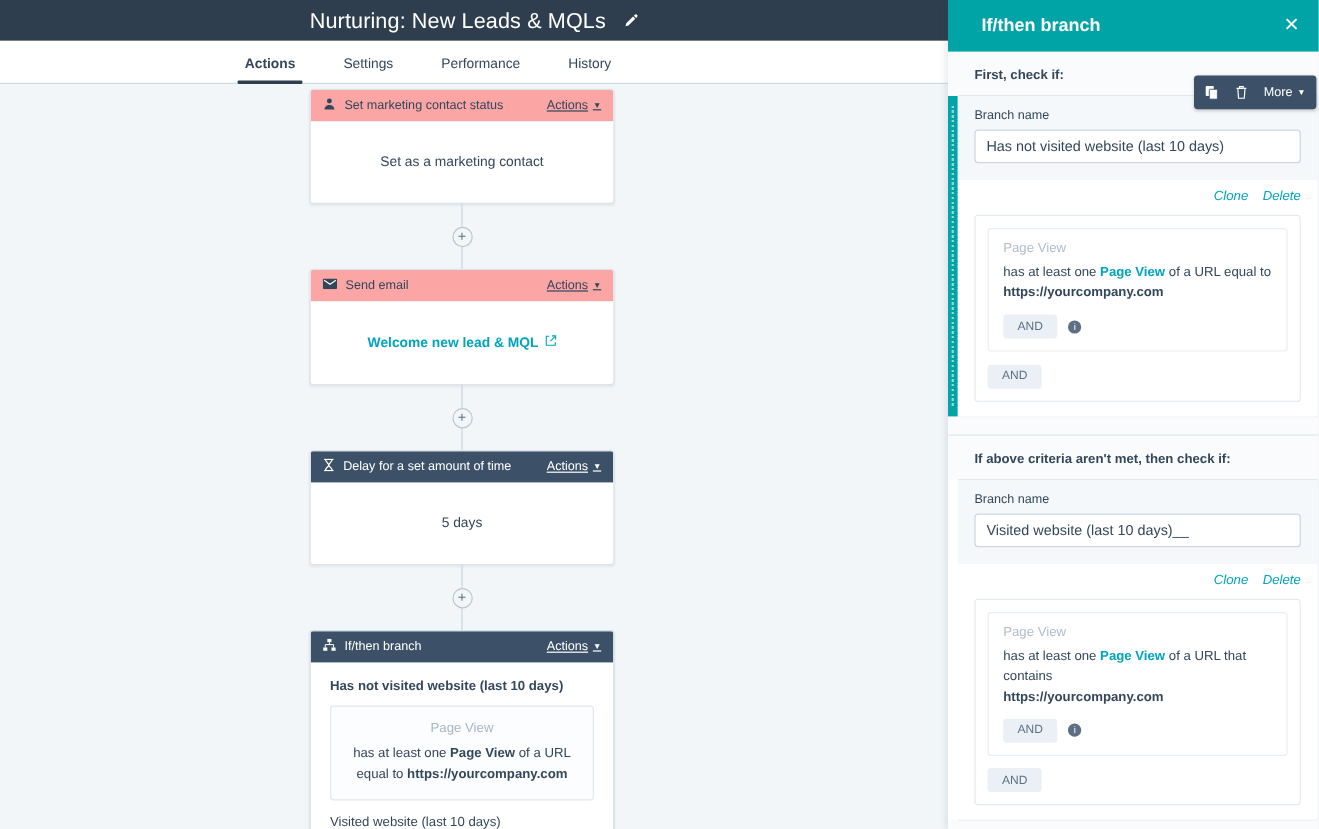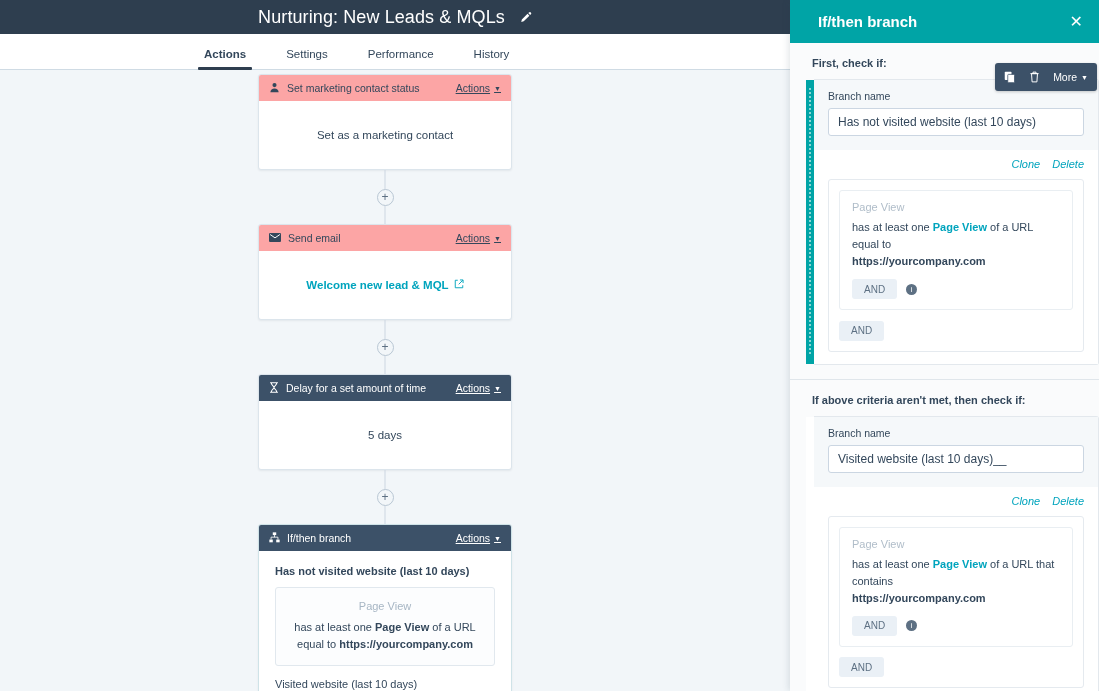--- a/index.html
+++ b/index.html
@@ -170,21 +170,21 @@
   .section-label {
     font-size: 11px; color: #33475b; font-weight: bold;
     padding: 14px 0 10px 22px;
   }
 
   .branch-editor {
     position: relative;
     background: #ffffff;
     border: 1px solid #e3e8ed;
     border-left: none;
-    margin-left: 24px;
+    margin-left: 8px;
     border-radius: 0 3px 3px 0;
   }
   .drag-rail {
     position: absolute; left: -8px; top: 0; bottom: 0;
     width: 8px; background: #00a4a6;
   }
   .drag-rail::after {
     content: "";
     position: absolute; left: 3px; top: 8px; bottom: 8px;
     width: 2px;

